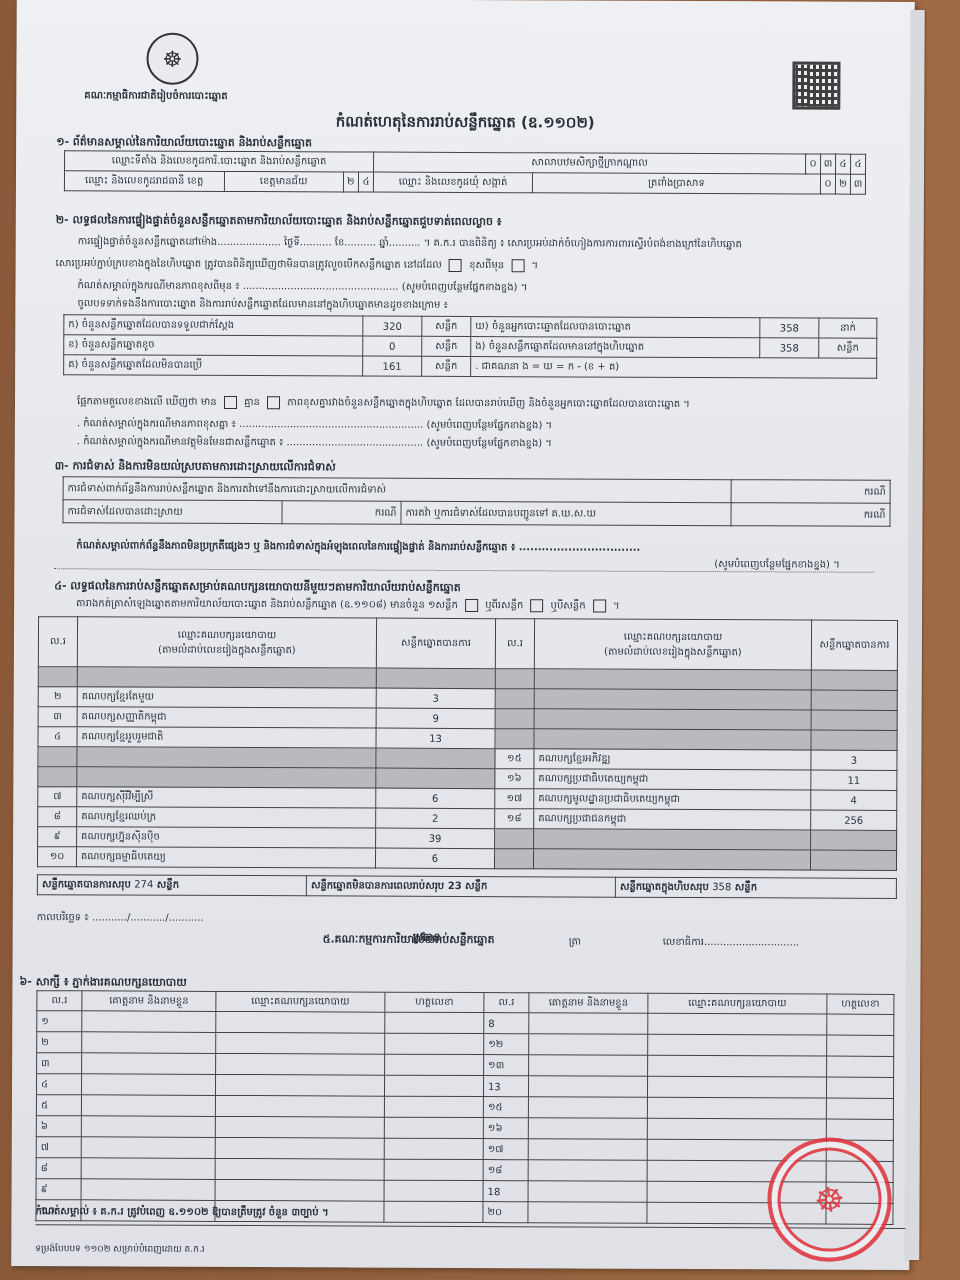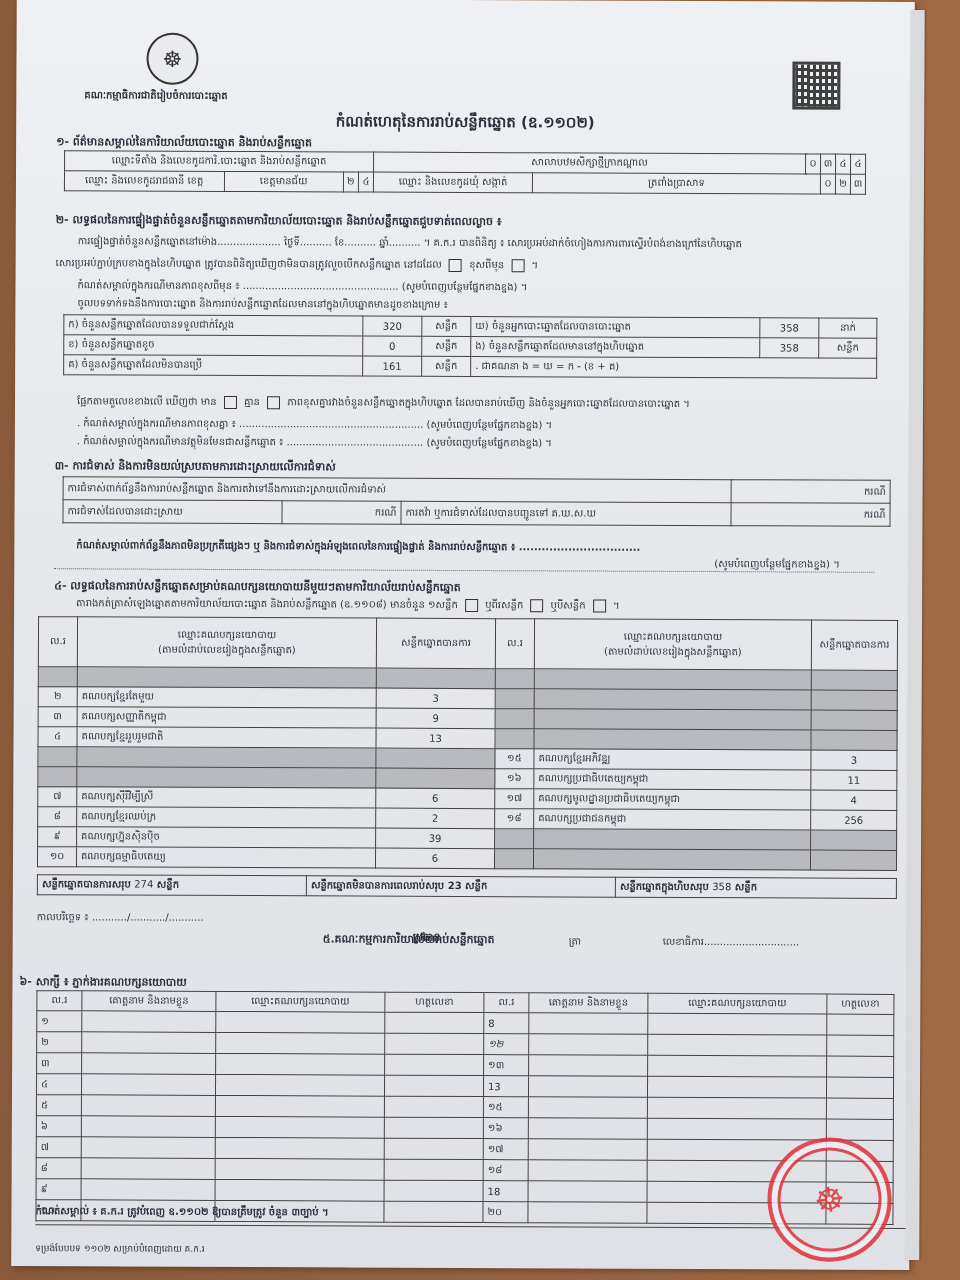--- a/index.html
+++ b/index.html
@@ -314,21 +314,21 @@
           <td style="height: 18px;">8</td>
           <td style="height: 18px;"></td>
           <td style="height: 18px;"></td>
           <td style="height: 18px;"></td>
         </tr>
         <tr>
           <td style="height: 18px;">២</td>
           <td style="height: 18px;"></td>
           <td style="height: 18px;"></td>
           <td style="height: 18px;"></td>
-          <td style="height: 18px; font-style: italic;">១២</td>
+          <td style="height: 18px;">១២</td>
           <td style="height: 18px;"></td>
           <td style="height: 18px;"></td>
           <td style="height: 18px;"></td>
         </tr>
         <tr>
           <td style="height: 18px;">៣</td>
           <td style="height: 18px;"></td>
           <td style="height: 18px;"></td>
           <td style="height: 18px;"></td>
           <td style="height: 18px;">១៣</td>

